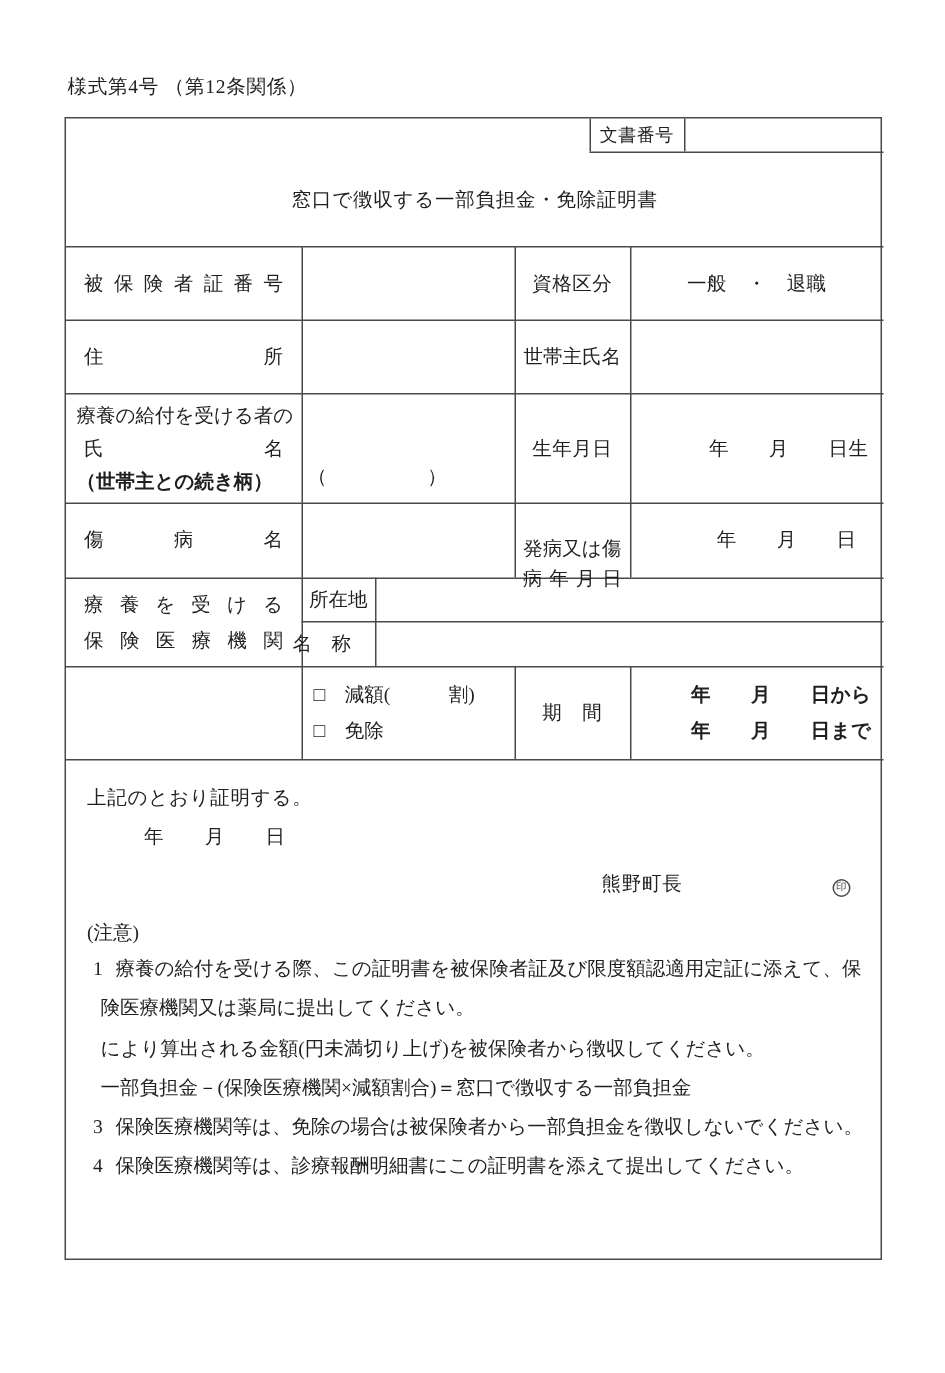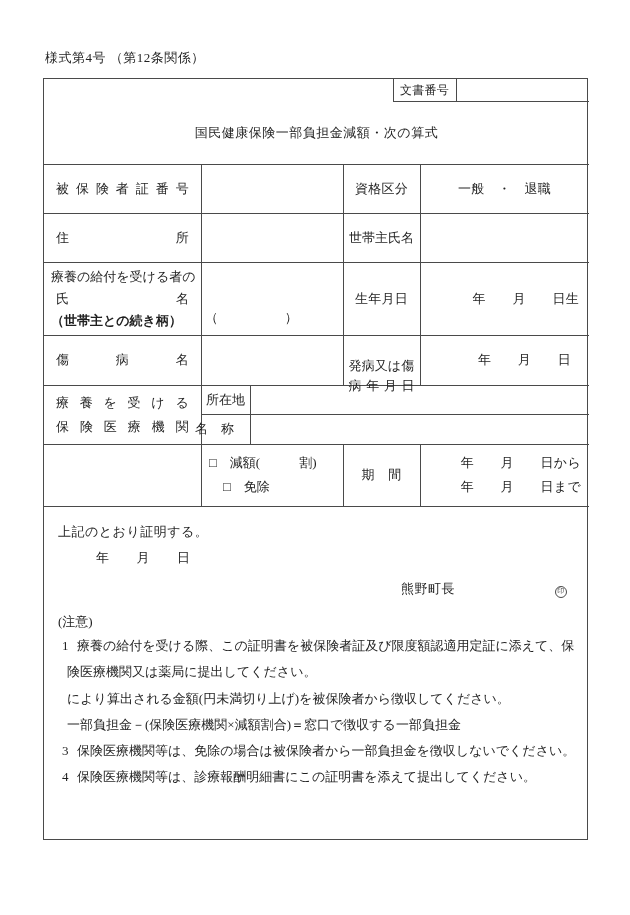--- a/index.html
+++ b/index.html
@@ -51,21 +51,21 @@
     <div class="vl" style="left:157px;top:85px;height:342px;"></div>
     <div class="vl" style="left:299px;top:85px;height:221px;"></div>
     <div class="vl" style="left:299px;top:365px;height:62px;"></div>
     <div class="vl" style="left:376px;top:85px;height:221px;"></div>
     <div class="vl" style="left:376px;top:365px;height:62px;"></div>
     <div class="vl" style="left:206px;top:306px;height:59px;"></div>
 
     <div class="cell center" style="left:349px;top:0;width:63px;height:22px;font-size:12px;">文書番号</div>
     <div class="cell" style="left:412px;top:0;width:133px;height:22px;"></div>
 
-    <div class="cell center" style="left:0;top:22px;width:545px;height:63px;letter-spacing:0.5px;">国民健康保険一部負担金減額・次の算式</div>
+    <div class="cell center" style="left:0;top:22px;width:545px;height:63px;letter-spacing:0.5px;">窓口で徴収する一部負担金・免除証明書</div>
 
     <div class="cell" style="left:0;top:85px;width:157px;height:49px;padding:0 12px;">
       <span class="fillj">被保険者証番号</span>
     </div>
     <div class="cell" style="left:157px;top:85px;width:142px;height:49px;"></div>
     <div class="cell center" style="left:299px;top:85px;width:77px;height:49px;">資格区分</div>
     <div class="cell center" style="left:376px;top:85px;width:169px;height:49px;">一般　・　退職</div>
 
     <div class="cell" style="left:0;top:134px;width:157px;height:49px;padding:0 12px;">
       <span class="fillj">住所</span>
@@ -112,28 +112,28 @@
     <div class="cell" style="left:146px;top:335px;width:49px;height:30px;padding:12px 5px;letter-spacing:0;">
       <span class="fillj">名称</span>
     </div>
     <div class="cell" style="left:206px;top:335px;width:339px;height:30px;"></div>
 
     <div class="cell" style="left:157px;top:365px;width:142px;height:62px;padding-left:8px;letter-spacing:0;">
       <span class="lines">
         <span style="display:block;line-height:24px;white-space:nowrap;">
           <span>□</span>　<span>減額(　　　割)</span>
         </span>
-        <span style="display:block;line-height:24px;white-space:nowrap;margin-left:14px;">
+        <span style="display:block;line-height:24px;white-space:nowrap;">
           <span>□</span>　<span>免除</span>
         </span>
       </span>
     </div>
     <div class="cell center" style="left:299px;top:365px;width:77px;height:62px;">期　間</div>
     <div class="cell right" style="left:376px;top:365px;width:169px;height:62px;padding-right:8px;">
-      <span class="lines" style="text-align:right;">
+      <span class="lines" style="text-align:right;font-weight:bold;">
         <span style="display:block;line-height:24px;white-space:nowrap;">年　　月　　日から</span>
         <span style="display:block;line-height:24px;white-space:nowrap;">年　　月　　日まで</span>
       </span>
     </div>
 
     <div class="footer-abs" style="left:14px;top:444px;">上記のとおり証明する。</div>
     <div class="footer-abs" style="left:52px;top:470px;">年　　月　　日</div>
     <div class="footer-abs" style="left:357px;top:501px;">熊野町長</div>
     <div class="footer-abs" style="left:511px;top:502px;">
       <span class="seal">印</span>

